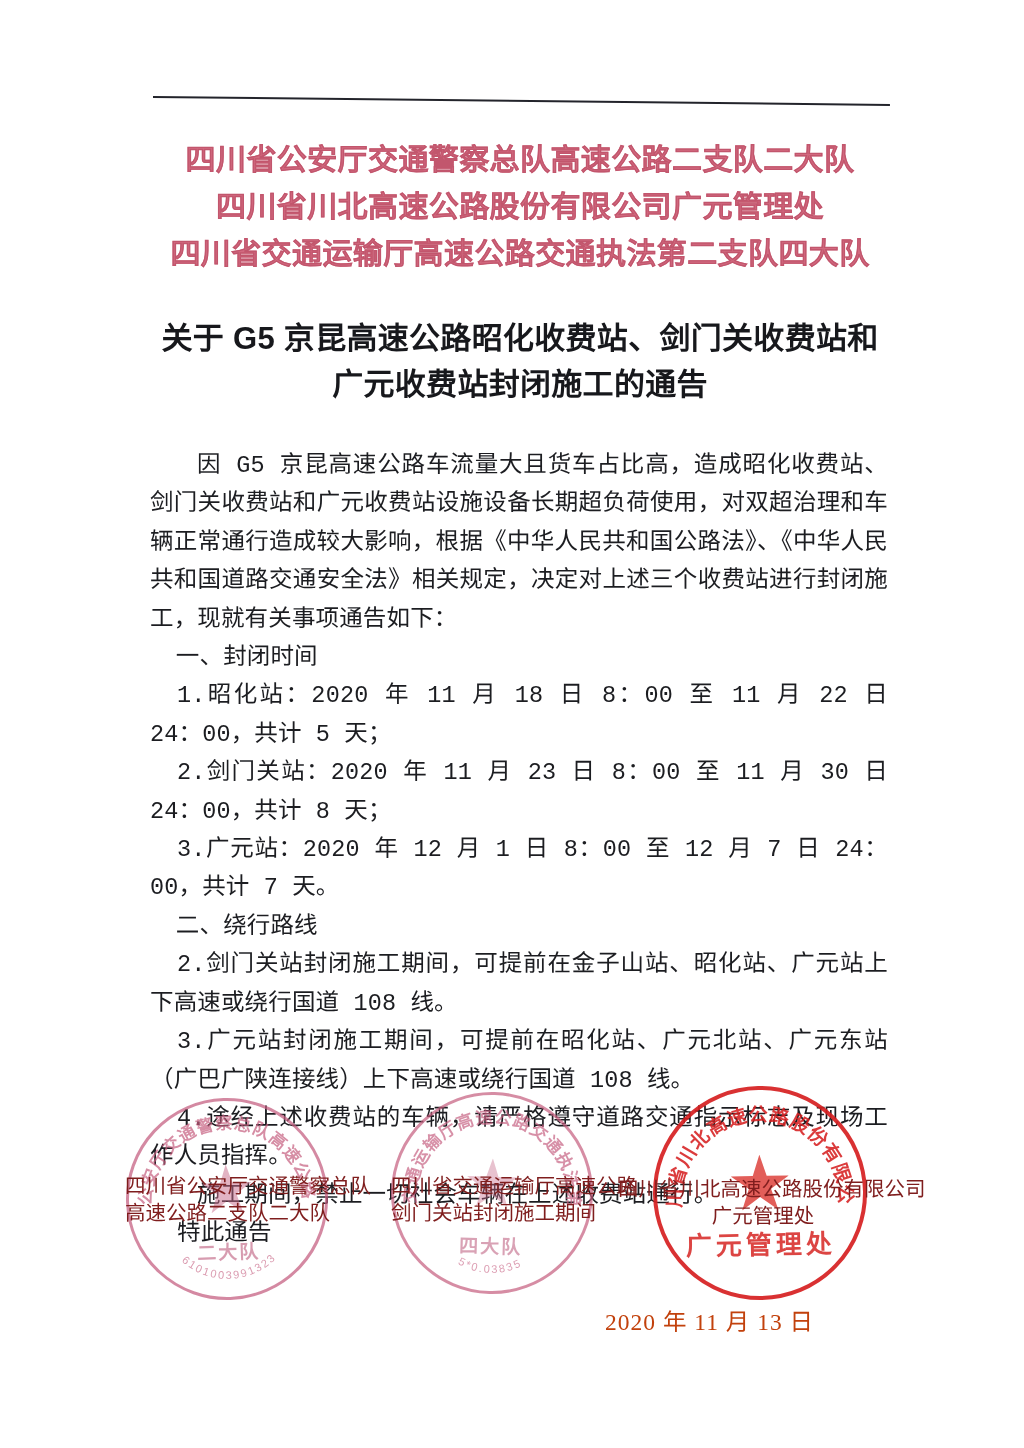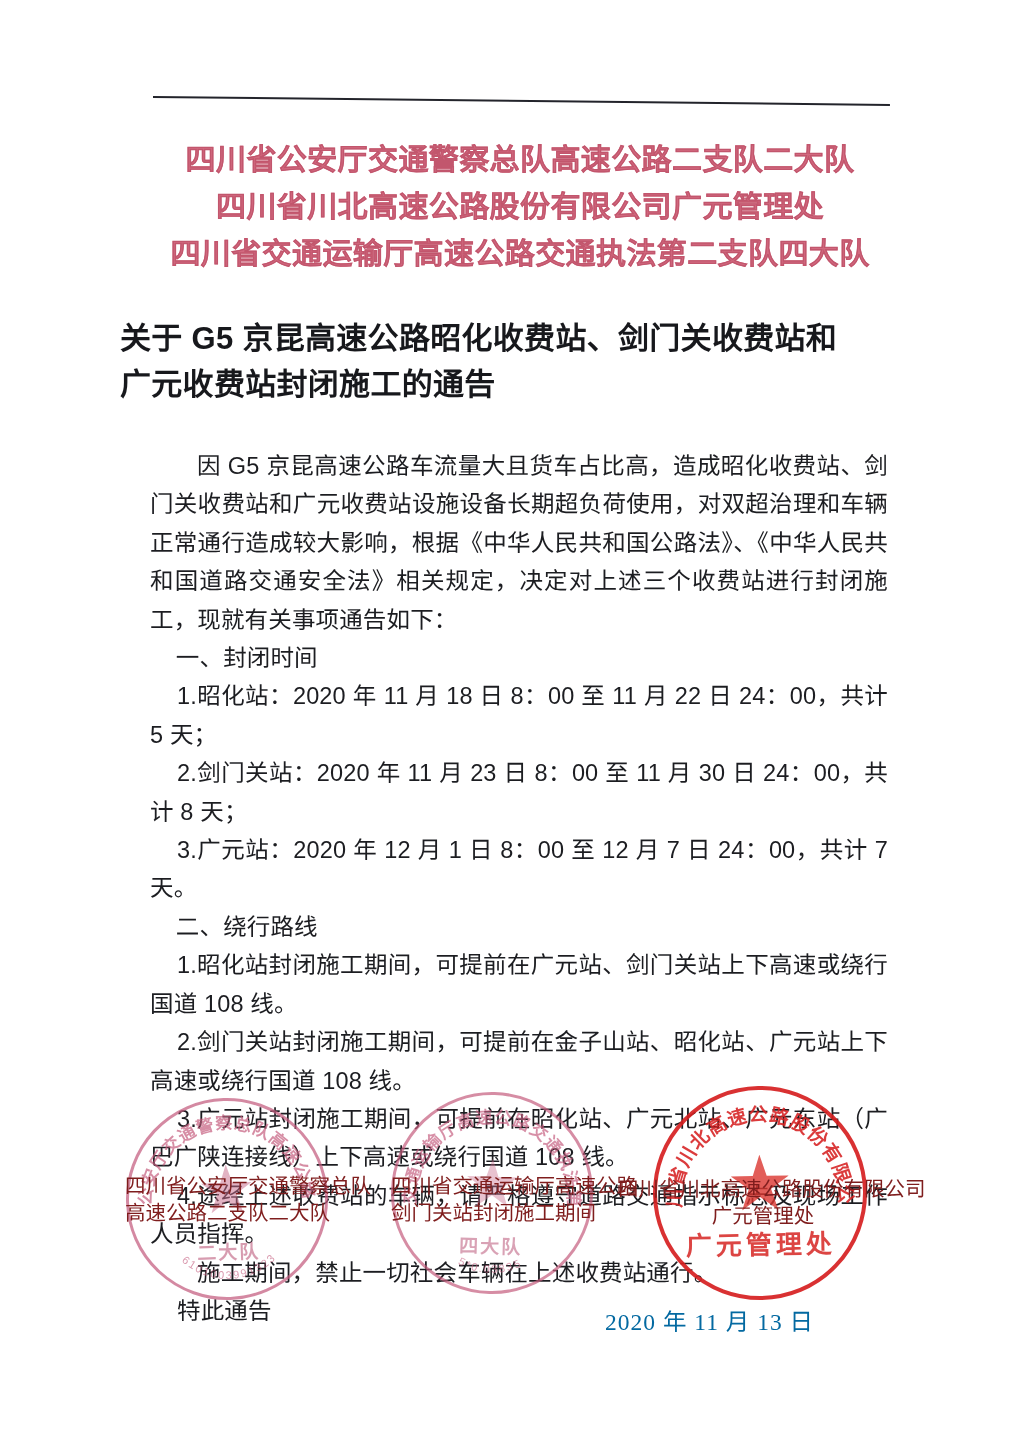--- a/index.html
+++ b/index.html
@@ -51,37 +51,37 @@
     -webkit-text-stroke: 0.4px #c2566d;
     white-space: nowrap;
   }
 
   
   .doc-title {
     position: absolute;
     left: 112px;
     top: 316px;
     width: 800px;
-    text-align: left;
+    text-align: center;
     font-family: "Liberation Sans", "DejaVu Sans", sans-serif;
     font-weight: bold;
     font-size: 31px;
     line-height: 46px;
     color: #17181c;
     letter-spacing: 0.3px;
   }
   .doc-title .tl { display: block; white-space: nowrap; }
 
   
   .body-block {
     position: absolute;
     left: 142px;
     top: 447px;
     width: 738px;
-    font-family: Liberation Sans, sans-serif;
+    font-family: Liberation Mono, monospace;
     font-size: 23.5px;
     line-height: 38.4px;
     color: #1c1d21;
     text-align: justify;
     text-justify: inter-character;
     letter-spacing: 0.15px;
   }
   .p-indent {
     margin: 0;
     text-indent: 2em;
@@ -187,21 +187,21 @@
   #sig-company   { left: 610px; top: 1175px; text-align: center; width: 290px; }
   .sig-line { display: block; }
 
   
   .doc-date {
     position: absolute;
     left: 597px;
     top: 1303px;
     font-family: "Liberation Serif", "DejaVu Serif", serif;
     font-size: 23.5px;
-    color: #0369a1;
+    color: #c2410c;
     letter-spacing: 1px;
     white-space: nowrap;
   }
 </style>
 </head>
 <body>
 
 <div id="page">
 
   <div class="top-rule"></div>
@@ -217,21 +217,20 @@
     <span class="tl">广元收费站封闭施工的通告</span>
   </div>
 
   <div class="body-block">
     <p class="p-indent">因 G5 京昆高速公路车流量大且货车占比高，造成昭化收费站、剑门关收费站和广元收费站设施设备长期超负荷使用，对双超治理和车辆正常通行造成较大影响，根据《中华人民共和国公路法》、《中华人民共和国道路交通安全法》相关规定，决定对上述三个收费站进行封闭施工，现就有关事项通告如下：</p>
     <p class="p-flat">一、封闭时间</p>
     <p class="p-item">1.昭化站：2020 年 11 月 18 日 8：00 至 11 月 22 日 24：00，共计 5 天；</p>
     <p class="p-item">2.剑门关站：2020 年 11 月 23 日 8：00 至 11 月 30 日 24：00，共计 8 天；</p>
     <p class="p-item">3.广元站：2020 年 12 月 1 日 8：00 至 12 月 7 日 24：00，共计 7 天。</p>
     <p class="p-flat">二、绕行路线</p>
-    <p class="p-item">1.昭化站封闭施工期间，可提前在广元站、剑门关站上下高速或绕行国道 108 线。</p>
     <p class="p-item">2.剑门关站封闭施工期间，可提前在金子山站、昭化站、广元站上下高速或绕行国道 108 线。</p>
     <p class="p-item">3.广元站封闭施工期间，可提前在昭化站、广元北站、广元东站（广巴广陕连接线）上下高速或绕行国道 108 线。</p>
     <p class="p-item">4.途经上述收费站的车辆，请严格遵守道路交通指示标志及现场工作人员指挥。</p>
     <p class="p-indent">施工期间，禁止一切社会车辆在上述收费站通行。</p>
     <p class="p-tail">特此通告</p>
   </div>
 
   <div class="seal" id="seal-police">
     <div class="seal-arc-text">
       <svg viewBox="0 0 196 196">

